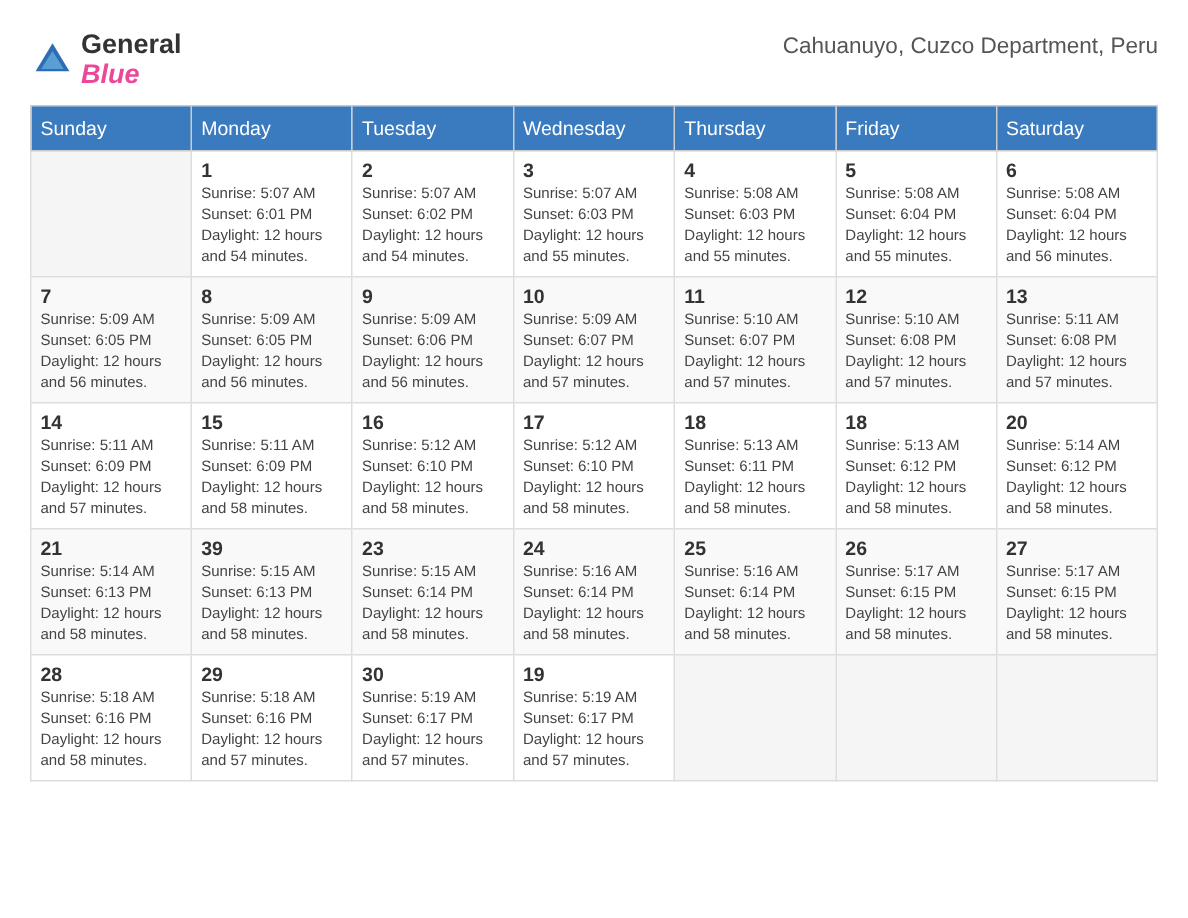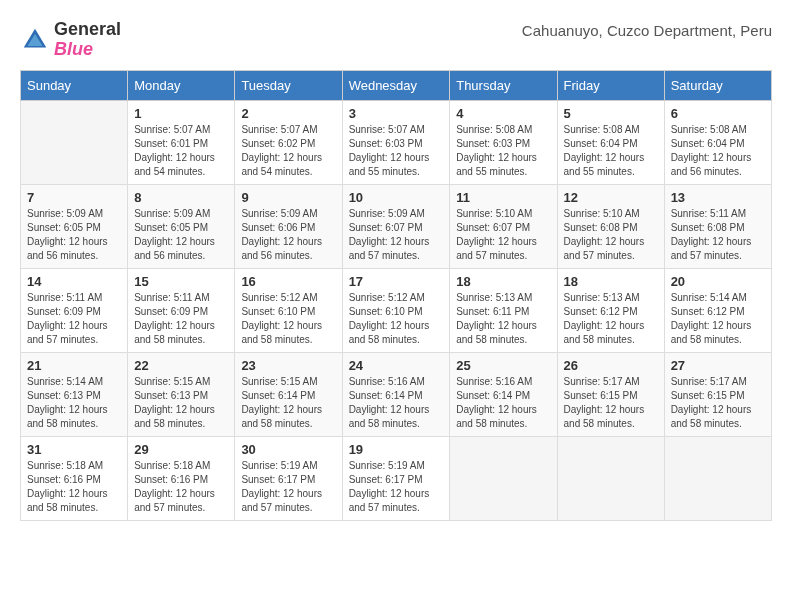--- a/index.html
+++ b/index.html
@@ -206,21 +206,21 @@
           <span class="day-number">20</span>
           <div class="day-info">Sunrise: 5:14 AM<br>Sunset: 6:12 PM<br>Daylight: 12 hours and 58 minutes.</div>
         </td>
       </tr>
       <tr>
         <td>
           <span class="day-number">21</span>
           <div class="day-info">Sunrise: 5:14 AM<br>Sunset: 6:13 PM<br>Daylight: 12 hours and 58 minutes.</div>
         </td>
         <td>
-          <span class="day-number">22</span>
+          <span class="day-number">39</span>
           <div class="day-info">Sunrise: 5:15 AM<br>Sunset: 6:13 PM<br>Daylight: 12 hours and 58 minutes.</div>
         </td>
         <td>
           <span class="day-number">23</span>
           <div class="day-info">Sunrise: 5:15 AM<br>Sunset: 6:14 PM<br>Daylight: 12 hours and 58 minutes.</div>
         </td>
         <td>
           <span class="day-number">24</span>
           <div class="day-info">Sunrise: 5:16 AM<br>Sunset: 6:14 PM<br>Daylight: 12 hours and 58 minutes.</div>
         </td>
@@ -232,21 +232,21 @@
           <span class="day-number">26</span>
           <div class="day-info">Sunrise: 5:17 AM<br>Sunset: 6:15 PM<br>Daylight: 12 hours and 58 minutes.</div>
         </td>
         <td>
           <span class="day-number">27</span>
           <div class="day-info">Sunrise: 5:17 AM<br>Sunset: 6:15 PM<br>Daylight: 12 hours and 58 minutes.</div>
         </td>
       </tr>
       <tr>
         <td>
-          <span class="day-number">31</span>
+          <span class="day-number">28</span>
           <div class="day-info">Sunrise: 5:18 AM<br>Sunset: 6:16 PM<br>Daylight: 12 hours and 58 minutes.</div>
         </td>
         <td>
           <span class="day-number">29</span>
           <div class="day-info">Sunrise: 5:18 AM<br>Sunset: 6:16 PM<br>Daylight: 12 hours and 57 minutes.</div>
         </td>
         <td>
           <span class="day-number">30</span>
           <div class="day-info">Sunrise: 5:19 AM<br>Sunset: 6:17 PM<br>Daylight: 12 hours and 57 minutes.</div>
         </td>

